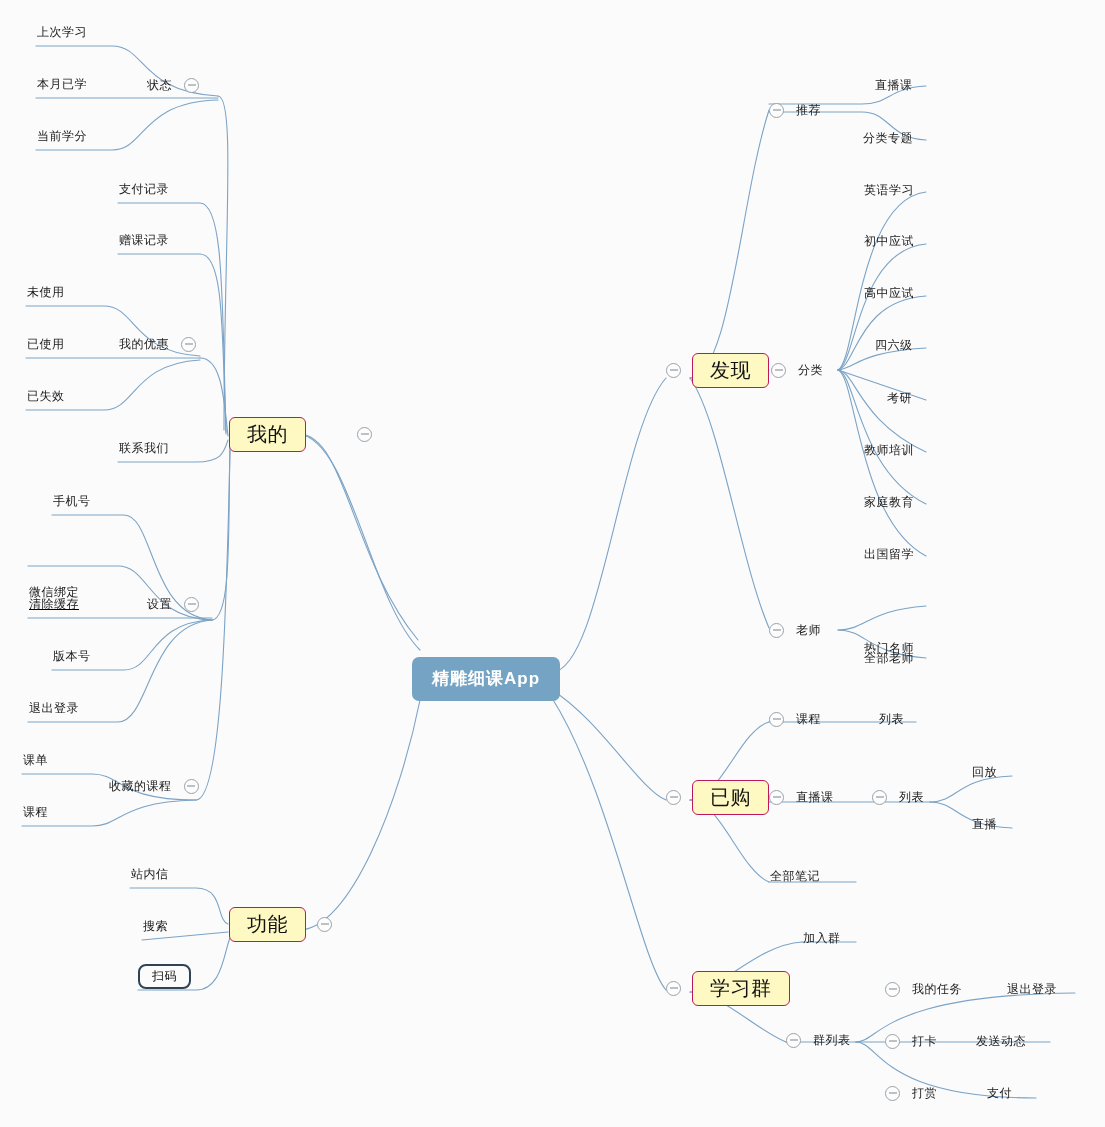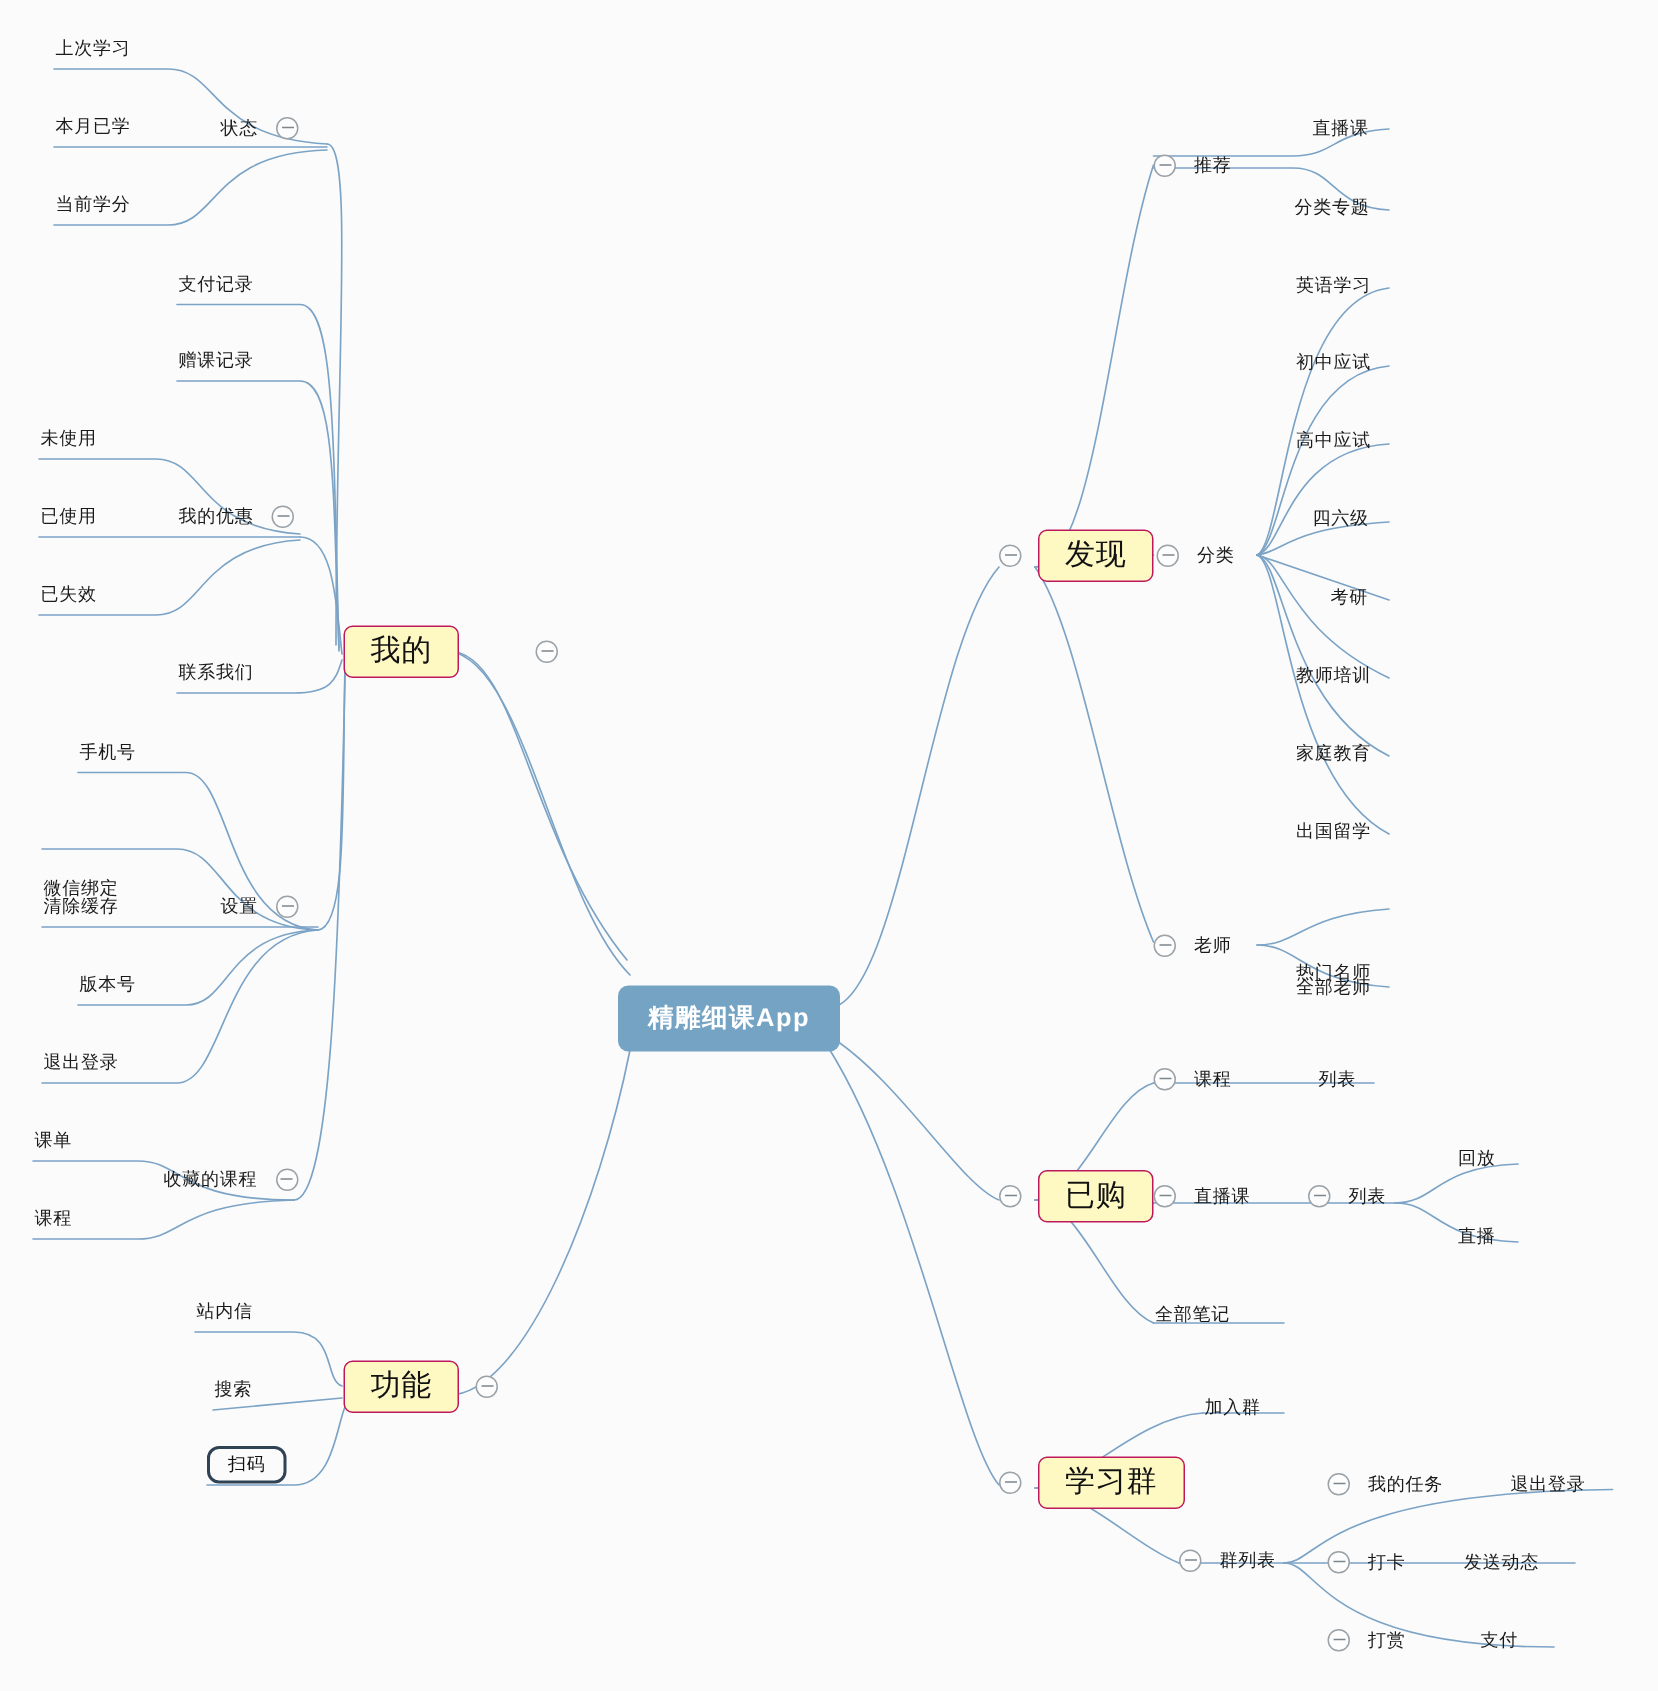--- a/index.html
+++ b/index.html
@@ -211,21 +211,21 @@
       <div class="node plain" style="left: 146px; top: 591px;">
         <span class="label">设置</span>
         <span class="toggle right"></span>
       </div>
       <div class="node plain" style="left: 52px; top: 488px;">
         <span class="label">手机号</span>
       </div>
       <div class="node plain" style="left: 28px; top: 539px; margin-top: 40px;">
         <span class="label">微信绑定</span>
       </div>
-      <div class="node plain" style="left: 28px; top: 591px;">
+      <div class="node plain" style="left: 28px; top: 591px; text-decoration: underline;">
         <span class="label">清除缓存</span>
       </div>
       <div class="node plain" style="left: 52px; top: 643px;">
         <span class="label">版本号</span>
       </div>
       <div class="node plain" style="left: 28px; top: 695px;">
         <span class="label">退出登录</span>
       </div>
       <div class="node plain" style="left: 108px; top: 773px;">
         <span class="label">收藏的课程</span>

